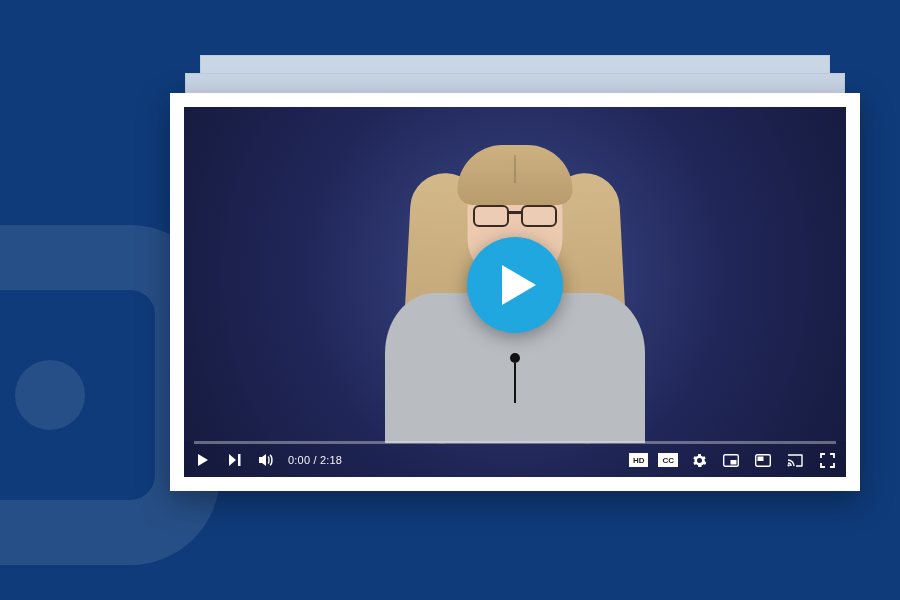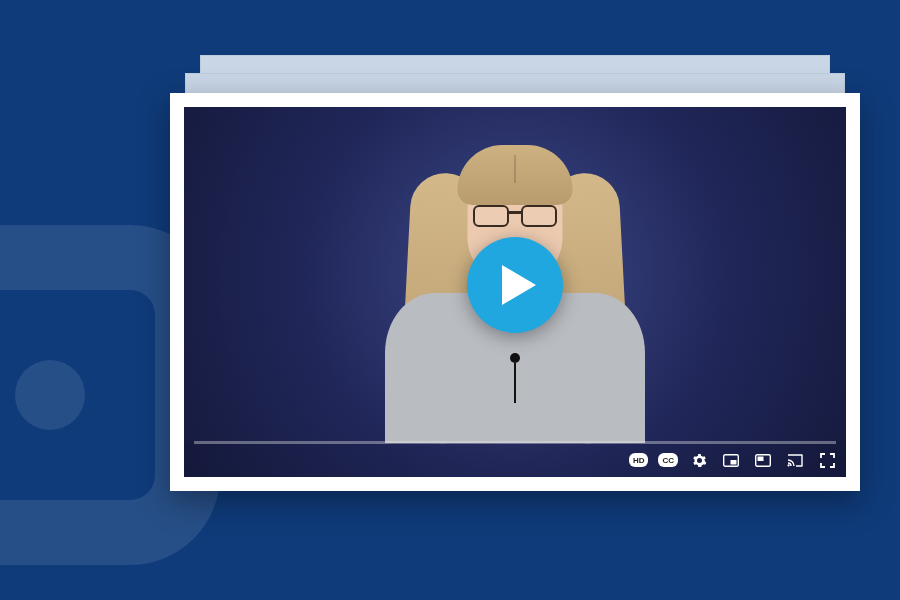--- a/index.html
+++ b/index.html
@@ -220,21 +220,21 @@
     cursor: pointer;
     color: #fff;
   }
   .ctrl svg { display:block; }
   .time { letter-spacing: .2px; opacity: .95; }
 
   .pill {
     display:flex; align-items:center; justify-content:center;
     height:14px; padding:0 4px;
     background:#fff; color:#222;
-    border-radius:6px;
+    border-radius:0;
     font-size:8px; font-weight:700;
     cursor:pointer;
   }
   .pill.hd { letter-spacing:0; }
 </style>
 </head>
 <body>
 
 <div class="bg-shape"></div>
 
@@ -267,20 +267,41 @@
         <svg width="34" height="40" viewBox="0 0 34 40">
           <polygon points="0,0 34,20 0,40" fill="#ffffff"></polygon>
         </svg>
       </div>
 
       <div class="controls">
         <div class="progress">
           <div class="done"></div>
         </div>
         <div class="row">
+          <div class="left">
+            <div class="ctrl">
+              <svg width="14" height="14" viewBox="0 0 14 14">
+                  <polygon points="2,1 12,7 2,13" fill="#fff"></polygon>
+                </svg>
+            </div>
+            <div class="ctrl">
+              <svg width="14" height="14" viewBox="0 0 14 14">
+                  <polygon points="1,1 8,7 1,13" fill="#fff"></polygon>
+                  <rect x="10" y="1" width="2.5" height="12" fill="#fff"></rect>
+                </svg>
+            </div>
+            <div class="ctrl">
+              <svg width="16" height="14" viewBox="0 0 16 14">
+                <polygon points="0,4 3,4 7,1 7,13 3,10 0,10" fill="#fff"></polygon>
+                <path d="M9 3.5c1.4 1 1.4 6 0 7" stroke="#fff" stroke-width="1.4" fill="none"></path>
+                <path d="M11 1.8c2.6 1.6 2.6 8.8 0 10.4" stroke="#fff" stroke-width="1.4" fill="none"></path>
+              </svg>
+            </div>
+            <div class="time">0:00 / 2:18</div>
+          </div>
           <div class="spacer"></div>
           <div class="right">
             <div class="pill hd">HD</div>
             <div class="pill">CC</div>
             <div class="ctrl">
               <svg width="15" height="15" viewBox="0 0 24 24">
                 <path fill="#fff" d="M12 8a4 4 0 1 0 .001 8.001A4 4 0 0 0 12 8zm9 4c0 .6-.05 1.2-.15 1.77l2.1 1.64-2 3.46-2.47-1a9 9 0 0 1-3.06 1.78l-.38 2.63H10l-.38-2.63A9 9 0 0 1 6.56 18l-2.47 1-2-3.46 2.1-1.64C4.05 13.2 4 12.6 4 12s.05-1.2.15-1.77L2.05 8.6l2-3.46 2.47 1A9 9 0 0 1 9.58 4.35L9.96 1.72h4.08l.38 2.63a9 9 0 0 1 3.06 1.78l2.47-1 2 3.46-2.1 1.64c.1.57.15 1.17.15 1.77z"></path>
               </svg>
             </div>
             <div class="ctrl">

